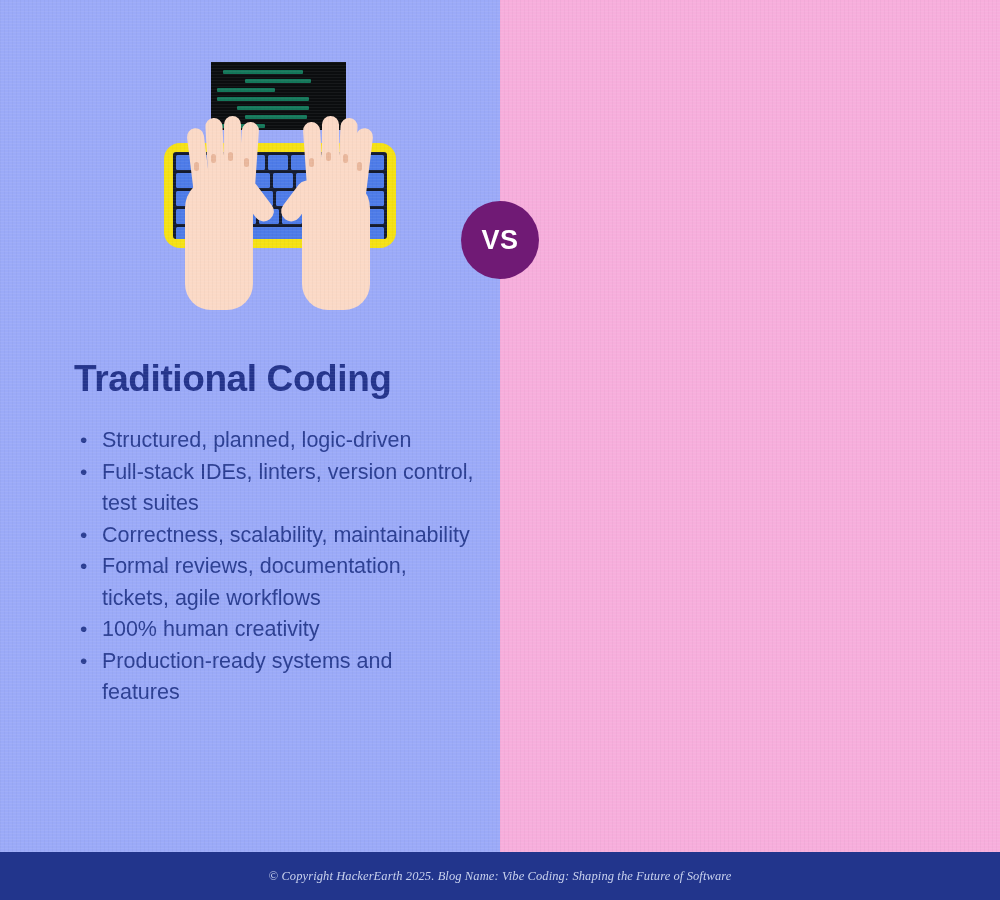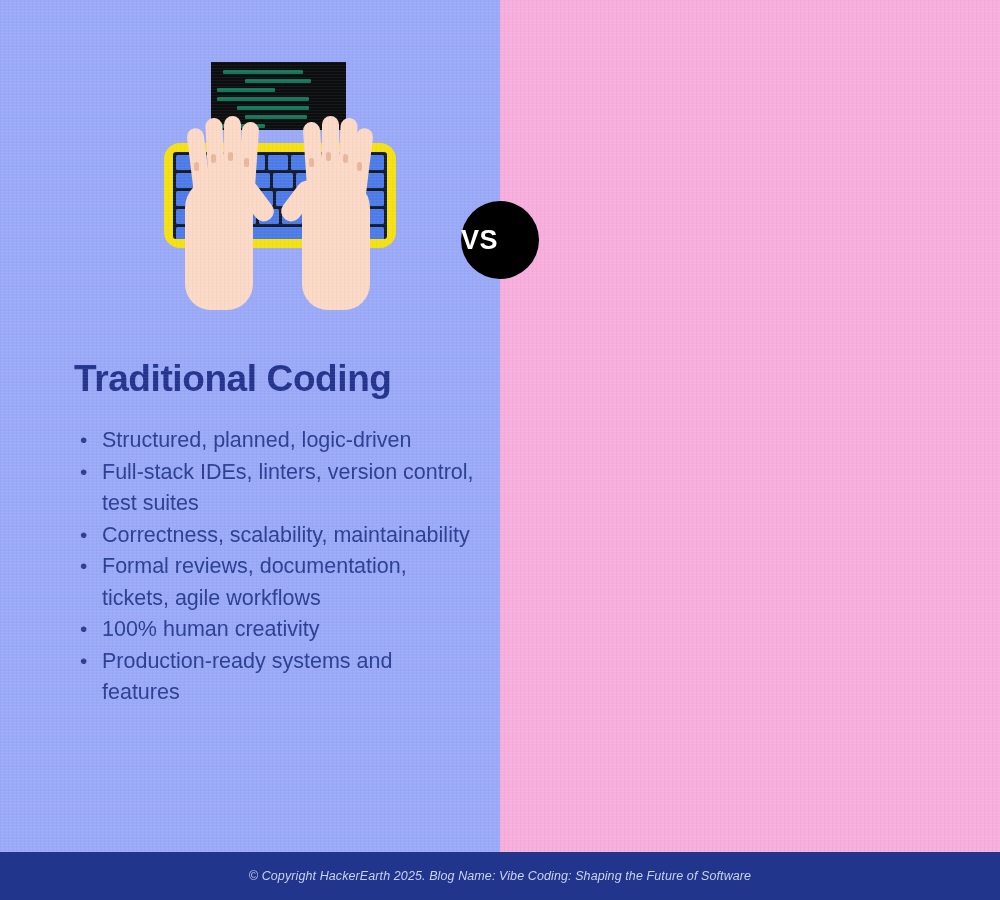--- a/index.html
+++ b/index.html
@@ -21,22 +21,22 @@
   .grain::after{
     content:""; position:absolute; inset:0; pointer-events:none;
     background-image:
       repeating-linear-gradient(0deg,  rgba(255,255,255,.05) 0 1px, transparent 1px 3px),
       repeating-linear-gradient(90deg, rgba(0,0,0,.025) 0 1px, transparent 1px 4px);
   }
 
   
   #vs-badge{
     position:absolute; left:461px; top:201px; width:78px; height:78px;
-    border-radius:50%; background:#000000;
-    display:flex; align-items:center; justify-content:flex-start;
+    border-radius:50%; background:#701a75;
+    display:flex; align-items:center; justify-content:center;
     z-index:30;
   }
   #vs-badge span{
     color:#fff; font-weight:bold; font-size:27px; letter-spacing:.5px;
   }
 
   
   .col-title{
     position:absolute; font-size:37px; font-weight:bold;
     color:#24348C; letter-spacing:-.4px; white-space:nowrap;
@@ -81,21 +81,21 @@
   .palm{
     width:66px; height:118px; border-radius:30px 30px 26px 26px;
   }
   .finger{ position:absolute; background:#FBD9C6; border-radius:12px 12px 4px 4px; }
   .nail{ position:absolute; width:5px; height:9px; border-radius:3px;
          background:#E9B79C; }
 
   
   #footer{
     position:absolute; left:0; top:852px; width:1000px; height:48px;
-    background:#22358C; display:flex; align-items:center; justify-content:center;
+    background:#22358C; display:flex; align-items:center; justify-content:center;font-family:Liberation Serif, serif;
   }
   #footer-text{
     color:#C9D2EE; font-size:12.5px; font-style:italic; letter-spacing:.1px;
   }
 </style>
 </head>
 <body>
 
 <div id="stage">
 

